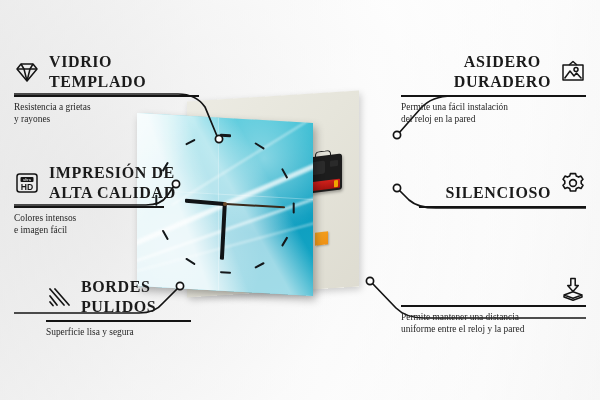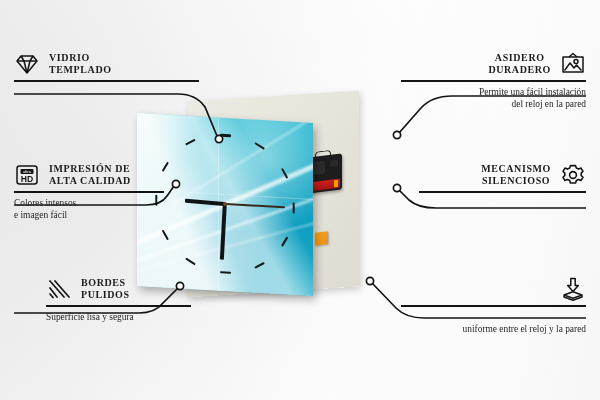--- a/index.html
+++ b/index.html
@@ -69,29 +69,29 @@
   .mv-body:after{content:"";position:absolute;right:4px;top:6px;width:8px;height:6px;background:#2a2a2a;border-radius:1px;}
   .mv-hook{position:absolute;left:13px;top:0;width:14px;height:8px;border:1.6px solid #1d1d1d;border-bottom:none;border-radius:4px 4px 0 0;}
   .mv-batt{position:absolute;left:2px;bottom:2px;width:36px;height:9px;background:linear-gradient(180deg,#d0211c 0%,#a5130f 100%);border-radius:1px;}
   .mv-batt:after{content:"";position:absolute;right:2px;top:1px;width:4px;height:7px;background:#f0a500;border-radius:1px;}
 
   
   .callout{position:absolute;}
   .callout .head{display:flex;align-items:center;gap:9px;}
   .callout.right .head{justify-content:flex-end;}
   .ttl{
-    font-size:10px;font-weight:700;letter-spacing:.6px;color:#1b1b1b;
+    font-size:16px;font-weight:700;letter-spacing:.6px;color:#1b1b1b;
     line-height:1.22;text-transform:uppercase;white-space:nowrap;
   }
   .callout.right .ttl{text-align:center;}
   .rule{height:1.6px;background:#141414;margin-top:4px;}
   .desc{
     font-size:9.4px;color:#262626;line-height:1.32;margin-top:4px;white-space:nowrap;
   }
-  .callout.right .desc{text-align:right;}
+  .callout.right .desc{}
   .ico{width:26px;height:24px;flex:0 0 auto;display:block;}
 
   svg.links{position:absolute;left:0;top:0;width:600px;height:400px;pointer-events:none;}
 </style>
 </head>
 <body>
 
 <div class="stage">
 
   <div class="product">
@@ -165,20 +165,23 @@
               <path d="M7 4 L10 9 L13 21"></path>
               <path d="M19 4 L16 9 L13 21"></path>
             </g>
           </svg>
       </span>
       <span class="ttl">
         <span>VIDRIO</span><br><span>TEMPLADO</span>
       </span>
     </div>
     <div class="rule" style="width:185px;"></div>
+    <div class="desc">
+      <span>Resistencia a grietas</span><br><span>y rayones</span>
+    </div>
   </div>
 
   <div class="callout left" style="left:14px;top:163px;width:150px;">
     <div class="head">
       <span class="ico">
         <svg viewBox="0 0 26 24" width="26" height="24">
           <rect x="3" y="3" width="20" height="18" rx="2.5" fill="none" stroke="#141414" stroke-width="1.5"></rect>
           <rect x="6.5" y="6" width="13" height="5" rx="1" fill="#141414"></rect>
           <text x="13" y="10.2" font-family="Liberation Sans, sans-serif" font-size="4.2" fill="#ffffff" text-anchor="middle">ultra</text>
           <text x="13" y="19" font-family="Liberation Sans, sans-serif" font-size="8.6" font-weight="bold" fill="#141414" text-anchor="middle">HD</text>
@@ -234,21 +237,21 @@
     </div>
     <div class="rule" style="width:185px;"></div>
     <div class="desc">
       <span>Permite una fácil instalación</span><br><span>del reloj en la pared</span>
     </div>
   </div>
 
   <div class="callout right" style="left:419px;top:163px;width:167px;">
     <div class="head">
       <span class="ttl">
-        <span>MECANISMO</span><br><span>SILENCIOSO</span>
+        <br><span>SILENCIOSO</span>
       </span>
       <span class="ico">
         <svg viewBox="0 0 26 24" width="26" height="24">
             <g fill="none" stroke="#141414" stroke-width="1.6" stroke-linejoin="round">
               <path d="M10.4 2.6 h5.2 l.7 2.5 2.3 1.0 2.4-1.0 2.0 3.2 -1.8 1.8 0 2.4 1.8 1.8 -2.0 3.2 -2.4-1.0 -2.3 1.0 -.7 2.5 h-5.2 l-.7-2.5 -2.3-1.0 -2.4 1.0 -2.0-3.2 1.8-1.8 0-2.4 -1.8-1.8 2.0-3.2 2.4 1.0 2.3-1.0 Z"></path>
               <circle cx="13" cy="12" r="3.4"></circle>
             </g>
           </svg>
       </span>
     </div>
@@ -262,17 +265,17 @@
             <g fill="none" stroke="#141414" stroke-width="1.5" stroke-linejoin="round">
               <path d="M10.8 1.5 h4.4 v7 h3.1 L13 14.5 L7.7 8.5 h3.1 Z"></path>
               <path d="M13 14.8 L22 18 L13 21.2 L4 18 Z"></path>
               <path d="M4 18.4 v1.6 L13 23.2 L22 20 v-1.6"></path>
             </g>
           </svg>
       </span>
     </div>
     <div class="rule" style="width:185px;"></div>
     <div class="desc">
-      <br><span>uniforme entre el reloj y la pared</span>
+      <span>Permite mantener una distancia</span><br><span>uniforme entre el reloj y la pared</span>
     </div>
   </div>
 
 </div>
 
 </body></html>

